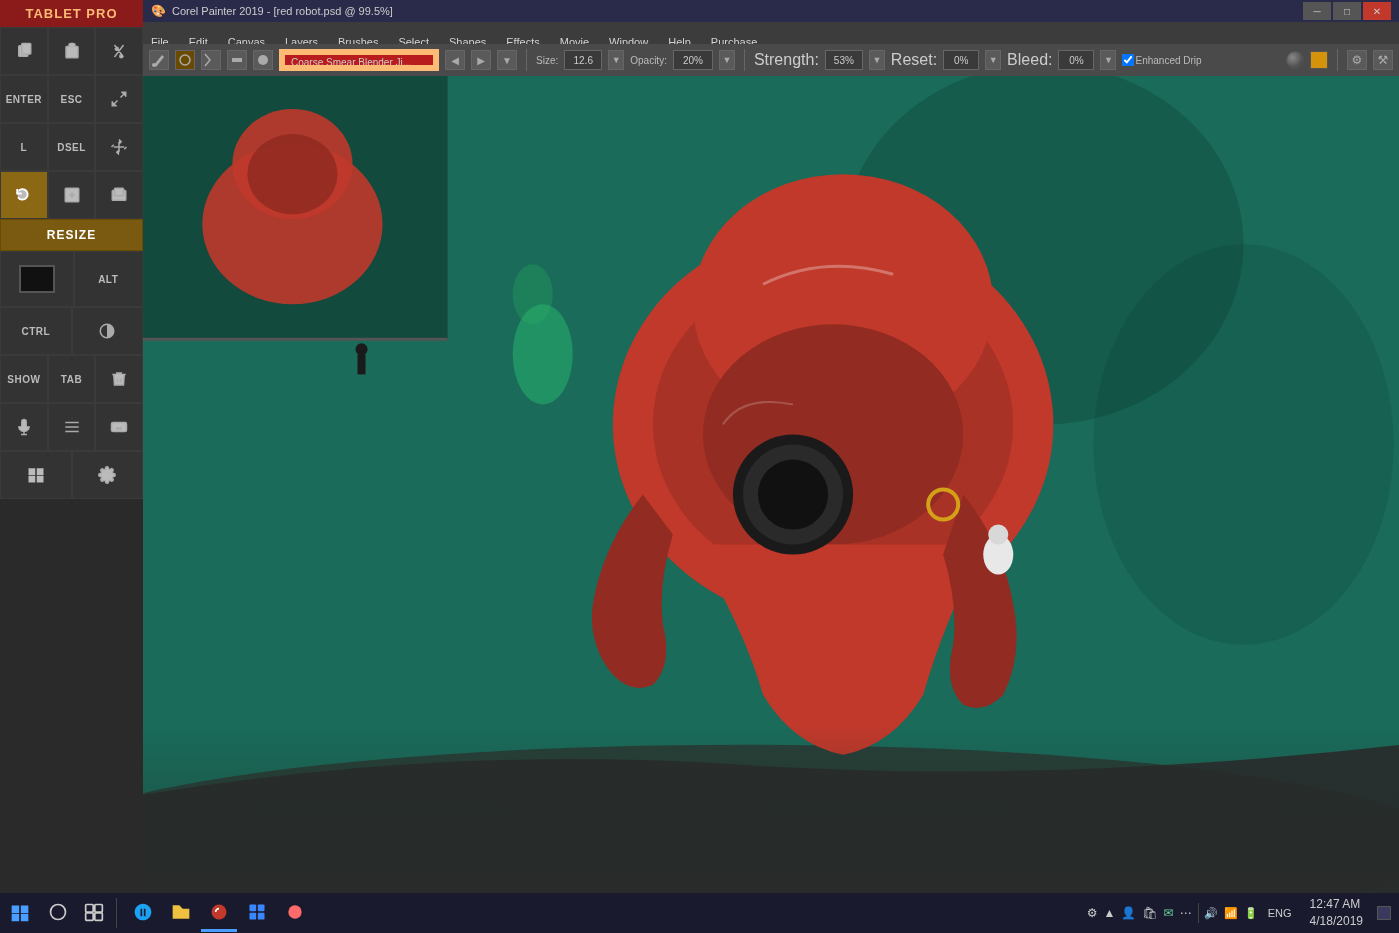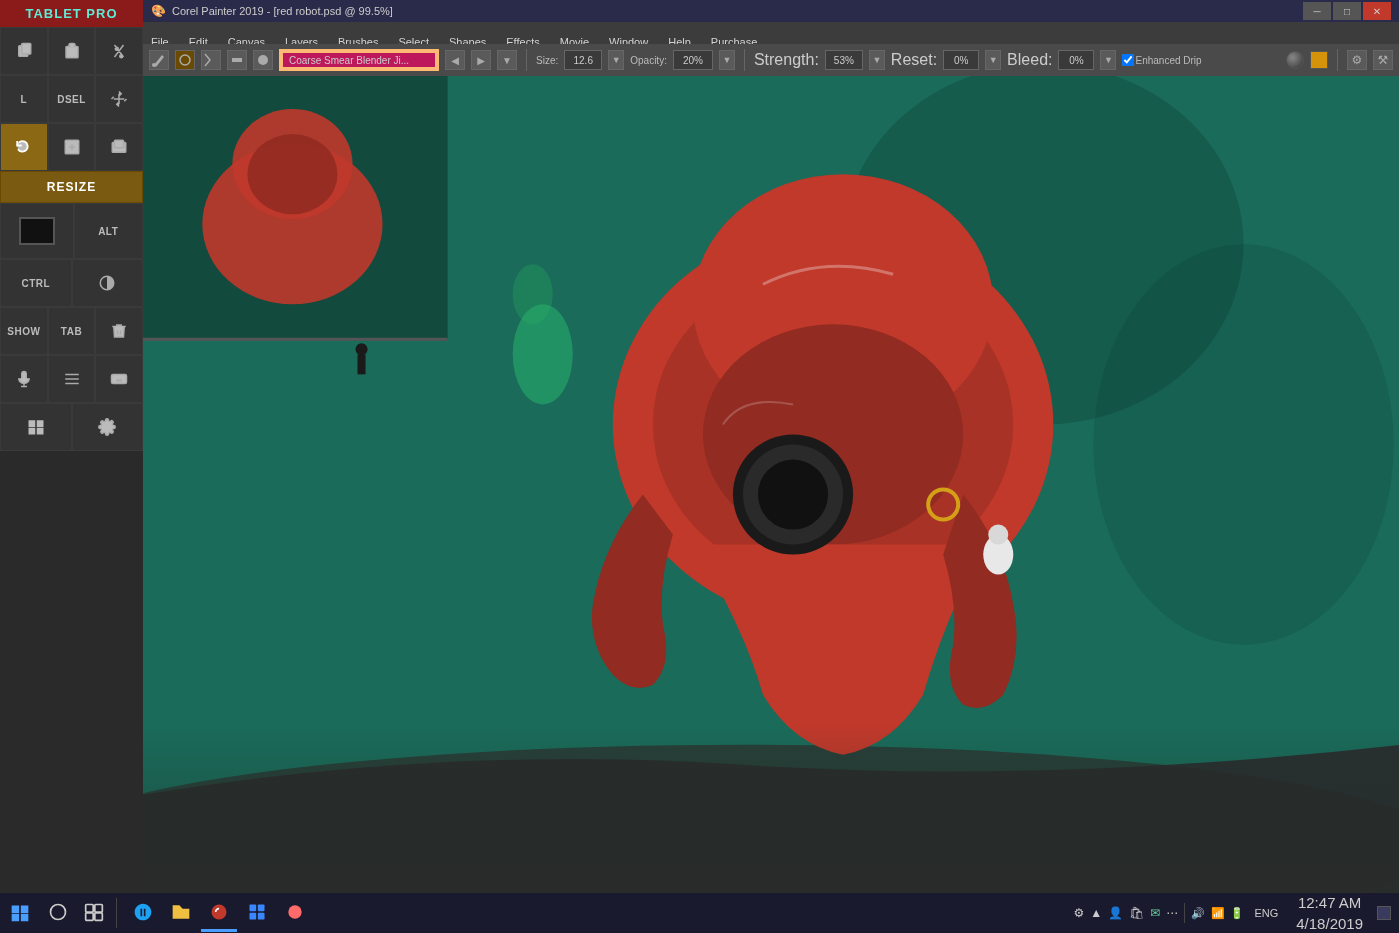--- a/index.html
+++ b/index.html
@@ -13,29 +13,29 @@
     #menubar span { font-size: 11px; color: #d4d4d4; cursor: pointer; padding: 2px 4px; }
 
     
     #toolbar {
       position: absolute; top: 44px; left: 143px; right: 0; height: 32px;
       background: #4a4a4a; display: flex; align-items: center; padding: 0 6px; gap: 6px; z-index: 100;
     }
     .tool-label { color: #ccc; font-size: 16px; }
     .tool-input { background: #3a3a3a; border: 1px solid #666; color: #ccc; width: 40px; height: 20px; font-size: 10px; text-align: center; }
     .tool-separator { width: 1px; height: 22px; background: #666; margin: 0 3px; }
-    .brush-name { background: #be185d; border: 4px solid #fdba74; color: #ccc; padding: 2px 6px; font-size: 10px; width: 160px; height: 22px; white-space: nowrap; overflow: hidden; }
+    .brush-name { background: #b91c1c; border: 6px solid #fdba74; color: #ccc; padding: 2px 6px; font-size: 10px; width: 160px; height: 22px; white-space: nowrap; overflow: hidden; }
 
     
     #tablet-pro {
       position: absolute; top: 0; left: 0; width: 143px; height: 933px;
       background: #2a2a2a; z-index: 50;
     }
     .tp-header {
-      background: #8B1A1A; color: #5eead4; text-align: center; font-size: 13px; font-weight: bold;
+      background: #8B1A1A; color: #fdba74; text-align: center; font-size: 13px; font-weight: bold;
       padding: 6px 0; letter-spacing: 1px;
     }
     .tp-row { display: flex; }
     .tp-btn {
       flex: 1; border: 1px solid #3a3a3a; background: #333; color: #bbb;
       text-align: center; font-size: 10px; font-weight: bold; letter-spacing: 0.5px;
       padding: 6px 2px; cursor: pointer; display: flex; align-items: center; justify-content: center;
       min-height: 48px;
     }
     .tp-btn.gold { background: #8B6914; color: #fff; }
@@ -75,21 +75,21 @@
       position: absolute; bottom: 0; left: 0; right: 0; height: 40px;
       background: #1a1a2e; display: flex; align-items: center; z-index: 200;
     }
     .task-start { width: 40px; height: 40px; background: #1a1a2e; display: flex; align-items: center; justify-content: center; cursor: pointer; }
     .task-icons { display: flex; align-items: center; gap: 2px; padding: 0 4px; }
     .task-icon-btn { width: 36px; height: 38px; display: flex; align-items: center; justify-content: center; cursor: pointer; border-bottom: 3px solid transparent; }
     .task-icon-btn.active { border-bottom: 3px solid #4a9eff; }
     .task-icon-btn svg { width: 20px; height: 20px; }
     .task-sys { display: flex; align-items: center; gap: 6px; padding: 0 8px; }
     .sys-icon { font-size: 14px; color: #ccc; cursor: pointer; }
-    .task-clock { text-align: center; color: #ccc; font-size: 15px; line-height: 1.4; padding: 0 8px; }
+    .task-clock { text-align: left; color: #ccc; font-size: 12px; line-height: 1.4; padding: 0 8px; }
     .task-notif { width: 14px; height: 14px; background: #3a3a5e; border: 1px solid #555; cursor: pointer; }
     .cp-circle { width: 18px; height: 18px; border-radius: 50%; background: #888; border: 1px solid #555; cursor: pointer; }
     .cp-swatch { width: 18px; height: 18px; background: #d4930a; border: 1px solid #555; cursor: pointer; }
 
     
     .brush-icon { width: 20px; height: 20px; background: #5a5a5a; border: 1px solid #666; display: flex; align-items: center; justify-content: center; cursor: pointer; }
 
     
     #corel-chrome {
       position: absolute; top: 0; left: 143px; right: 0; height: 22px;
@@ -240,20 +240,33 @@
           <path d="M8 6V4a2 2 0 0 1 2-2h4a2 2 0 0 1 2 2v2"></path>
         </svg>
     </div>
     <div class="tp-btn icon-btn">
       <svg viewBox="0 0 24 24" fill="none" stroke="#aaa" stroke-width="2">
           <path d="M6 20L18 4M6 4l12 16M9 7a2 2 0 1 0 0 4 2 2 0 0 0 0-4zm6 10a2 2 0 1 0 0 4 2 2 0 0 0 0-4z"></path>
         </svg>
     </div>
   </div>
 
+  <div class="tp-row">
+    <div class="tp-btn">
+      <span>ENTER</span>
+    </div>
+    <div class="tp-btn">
+      <span>ESC</span>
+    </div>
+    <div class="tp-btn icon-btn">
+      <svg viewBox="0 0 24 24" fill="none" stroke="#aaa" stroke-width="2">
+          <path d="M15 3h6v6M9 21H3v-6M21 3l-7 7M3 21l7-7"></path>
+        </svg>
+    </div>
+  </div>
 
   <div class="tp-row">
     <div class="tp-btn">
       <span>L</span>
     </div>
     <div class="tp-btn">
       <span>DSEL</span>
     </div>
     <div class="tp-btn icon-btn">
       <svg viewBox="0 0 24 24" fill="none" stroke="#aaa" stroke-width="2">

